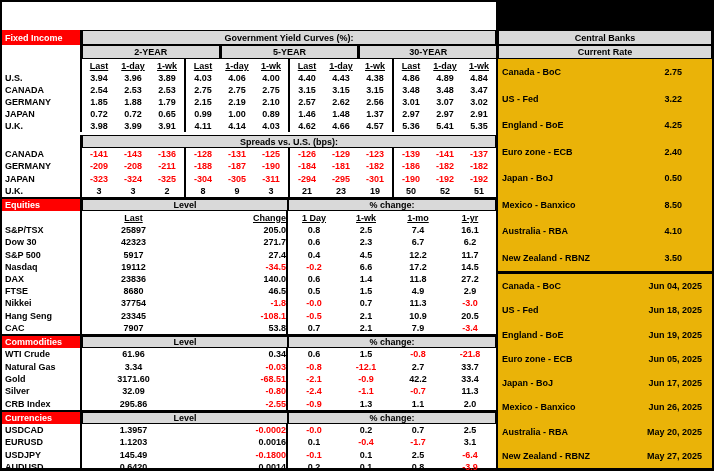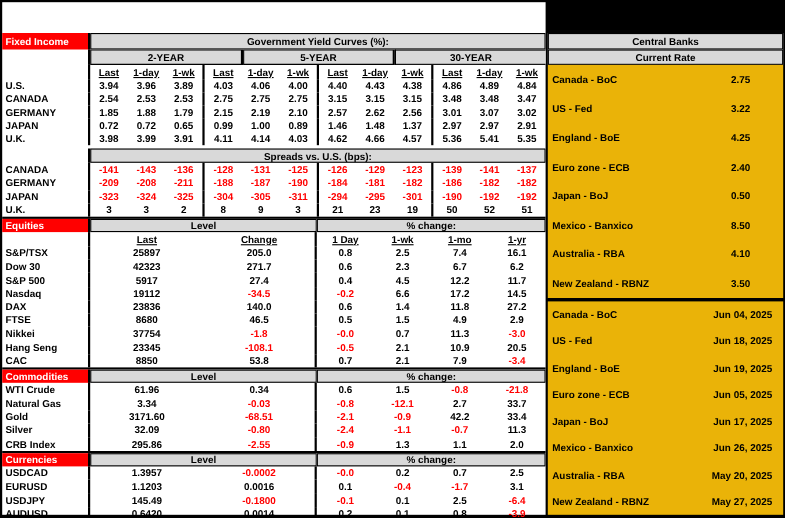--- a/index.html
+++ b/index.html
@@ -18,21 +18,21 @@
   .flex1{flex:1;height:100%;}
   .grp{flex:1;height:100%;display:flex;align-items:center;border-right:2px solid #000;box-sizing:border-box;}
   .grp.bar{border-right:2px solid #000;}
   .grp.lastg{border-right:none;}
   .c3{flex:1;text-align:center;}
   .u{text-decoration:underline;}
   .neg{color:#FF0000;}
   .rowsbox{display:flex;flex-direction:column;flex:none;}
   .rowsbox .row{flex:1;}
   .colL{width:103px;flex:none;height:100%;display:flex;align-items:center;justify-content:center;box-sizing:border-box;}
-  .colC{width:103px;flex:none;height:100%;display:flex;align-items:center;justify-content:center;border-right:2px solid #000;box-sizing:border-box;}
+  .colC{width:103px;flex:none;height:100%;display:flex;align-items:center;justify-content:flex-end;border-right:2px solid #000;box-sizing:border-box;}
   .colP{flex:1;text-align:center;}
   .lvlbar{width:206px;flex:none;height:100%;}
   .sect{border-top:2px solid #000;}
   .mt3{margin-top:3px;}
   
   .rp-block{background:#eab308;display:flex;flex-direction:column;}
   .bank-row{flex:1;display:flex;align-items:center;justify-content:space-between;}
   .bank-name{padding-left:4px;}
   .rateval{padding-right:30px;}
   .dateval{padding-right:10px;}
@@ -389,21 +389,21 @@
       <div class="label">Hang Seng</div>
       <div class="colL">23345</div>
       <div class="colC neg">-108.1</div>
       <div class="colP neg">-0.5</div>
       <div class="colP">2.1</div>
       <div class="colP">10.9</div>
       <div class="colP">20.5</div>
     </div>
       <div class="row">
       <div class="label">CAC</div>
-      <div class="colL">8850</div>
+      <div class="colL">7907</div>
       <div class="colC">53.8</div>
       <div class="colP">0.7</div>
       <div class="colP">2.1</div>
       <div class="colP">7.9</div>
       <div class="colP neg">-3.4</div>
     </div>
     </div>
 
   <div class="row h14 sect">
     <div class="label red">Commodities</div>

